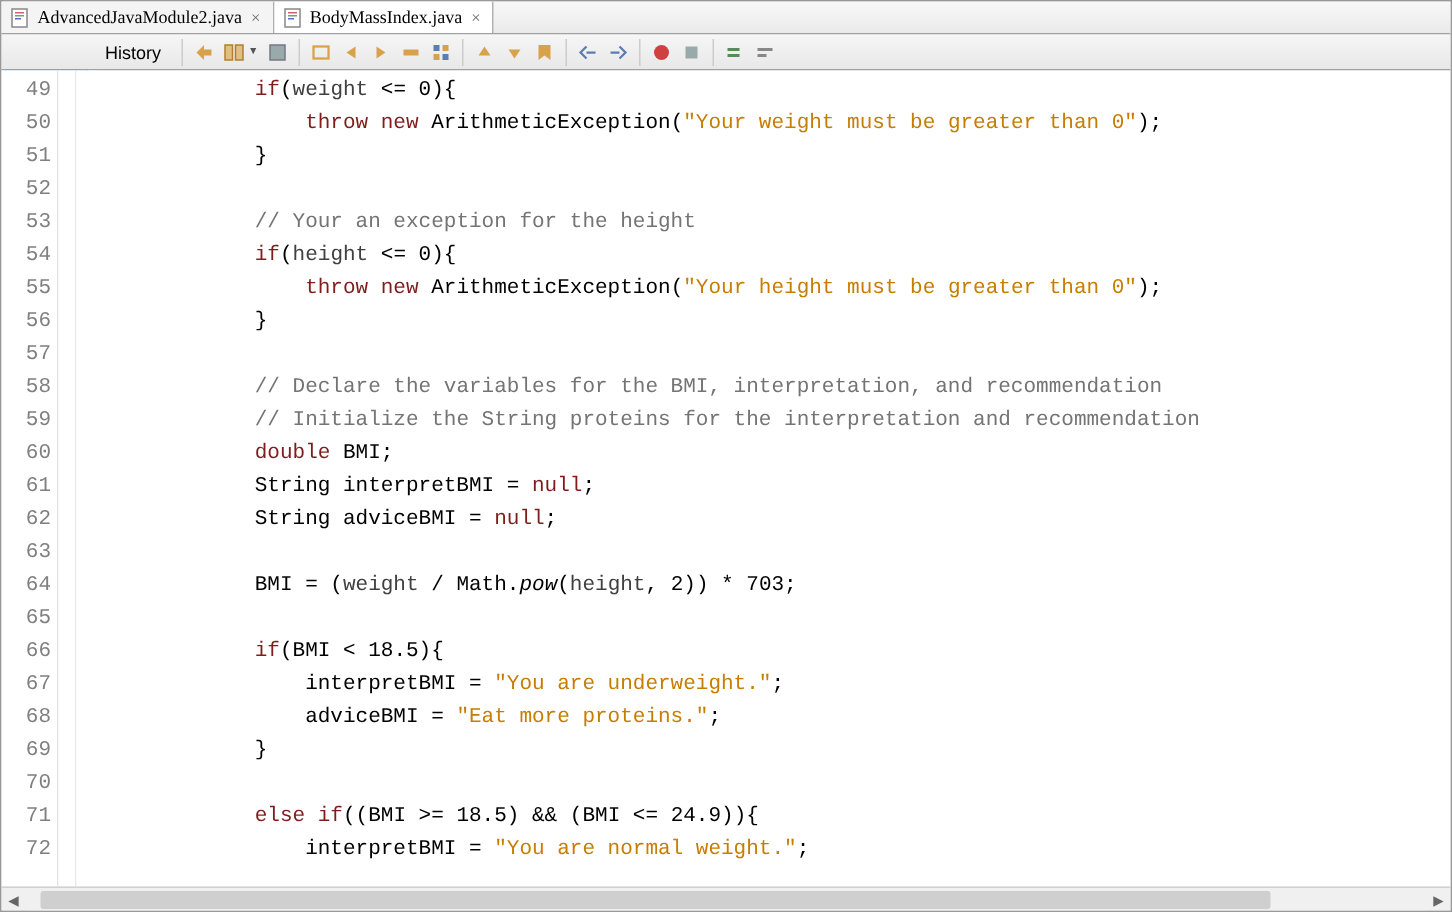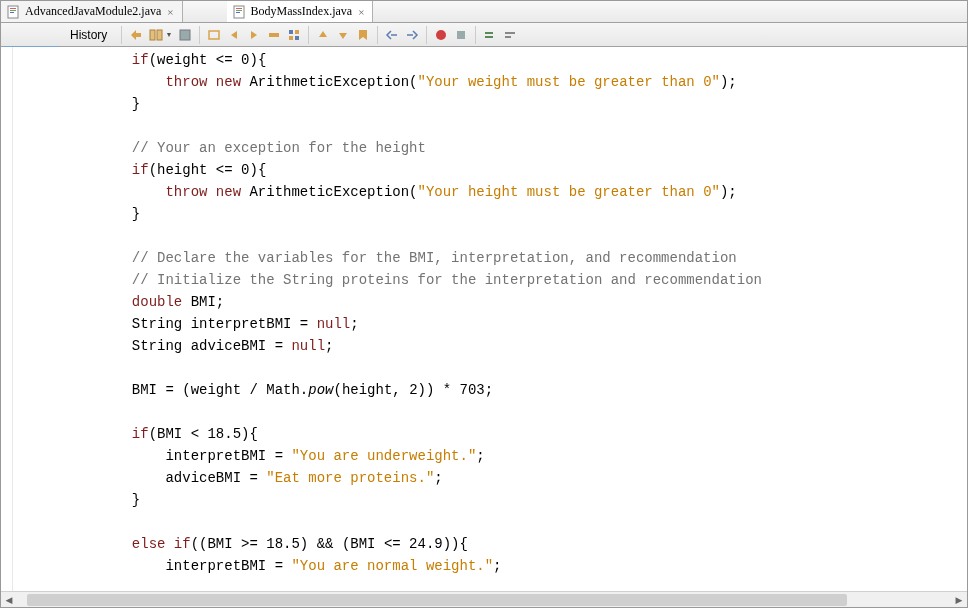--- a/index.html
+++ b/index.html
@@ -25,21 +25,21 @@
 .tab {
   display: flex;
   align-items: center;
   gap: 4px;
   padding: 2px 6px;
   border-right: 1px solid #b0b0b0;
   background: #f4f4f4;
   cursor: pointer;
   height: 100%;
 }
-.tab.active { background: #fff; margin-left: 44px; }
+.tab.active { background: #fff; }
 .tab .file-icon {
   width: 14px; height: 14px;
   display: inline-flex; align-items: center; justify-content: center;
 }
 .tab .label { font-size: 12px; }
 .tab .close { font-size: 11px; color: #666; padding: 0 2px; }
 .toolbar-row {
   display: flex;
   align-items: center;
   background: linear-gradient(#f6f6f6, #e8e8e8);
@@ -101,21 +101,21 @@
   flex: 1;
   font-family: Consolas, "Courier New", monospace;
   font-size: 14px;
   line-height: 22px;
   padding: 2px 0 2px 4px;
   white-space: pre;
   overflow: hidden;
   color: #000;
 }
 .kw { color: #7f1d1d; }
-.var { color: #000000; }
+.var { color: #404040; }
 .str { color: #c77d00; }
 .cmt { color: #747474; }
 .italic { font-style: italic; }
 .hscroll {
   height: 16px;
   background: #f0f0f0;
   border-top: 1px solid #d0d0d0;
   display: flex;
   align-items: center;
 }
@@ -260,20 +260,45 @@
     </span>
   <span class="tbtn">
       <svg width="14" height="14">
         <rect x="2" y="4" width="10" height="2" fill="#888"></rect>
         <rect x="2" y="8" width="6" height="2" fill="#888"></rect>
       </svg>
     </span>
 </div>
 
 <div class="editor-area">
+  <div class="gutter" id="gutter">49
+50
+51
+52
+53
+54
+55
+56
+57
+58
+59
+60
+61
+62
+63
+64
+65
+66
+67
+68
+69
+70
+71
+72
+</div>
   <div class="fold-strip"></div>
   <div class="margin-strip"></div>
   <div class="code" id="code">            <span class="kw">if</span>(<span class="var">weight</span> &lt;= 0){
                 <span class="kw">throw</span> <span class="kw">new</span> ArithmeticException(<span class="str">"Your weight must be greater than 0"</span>);
             }
 
             <span class="cmt">// Your an exception for the height</span>
             <span class="kw">if</span>(<span class="var">height</span> &lt;= 0){
                 <span class="kw">throw</span> <span class="kw">new</span> ArithmeticException(<span class="str">"Your height must be greater than 0"</span>);
             }

